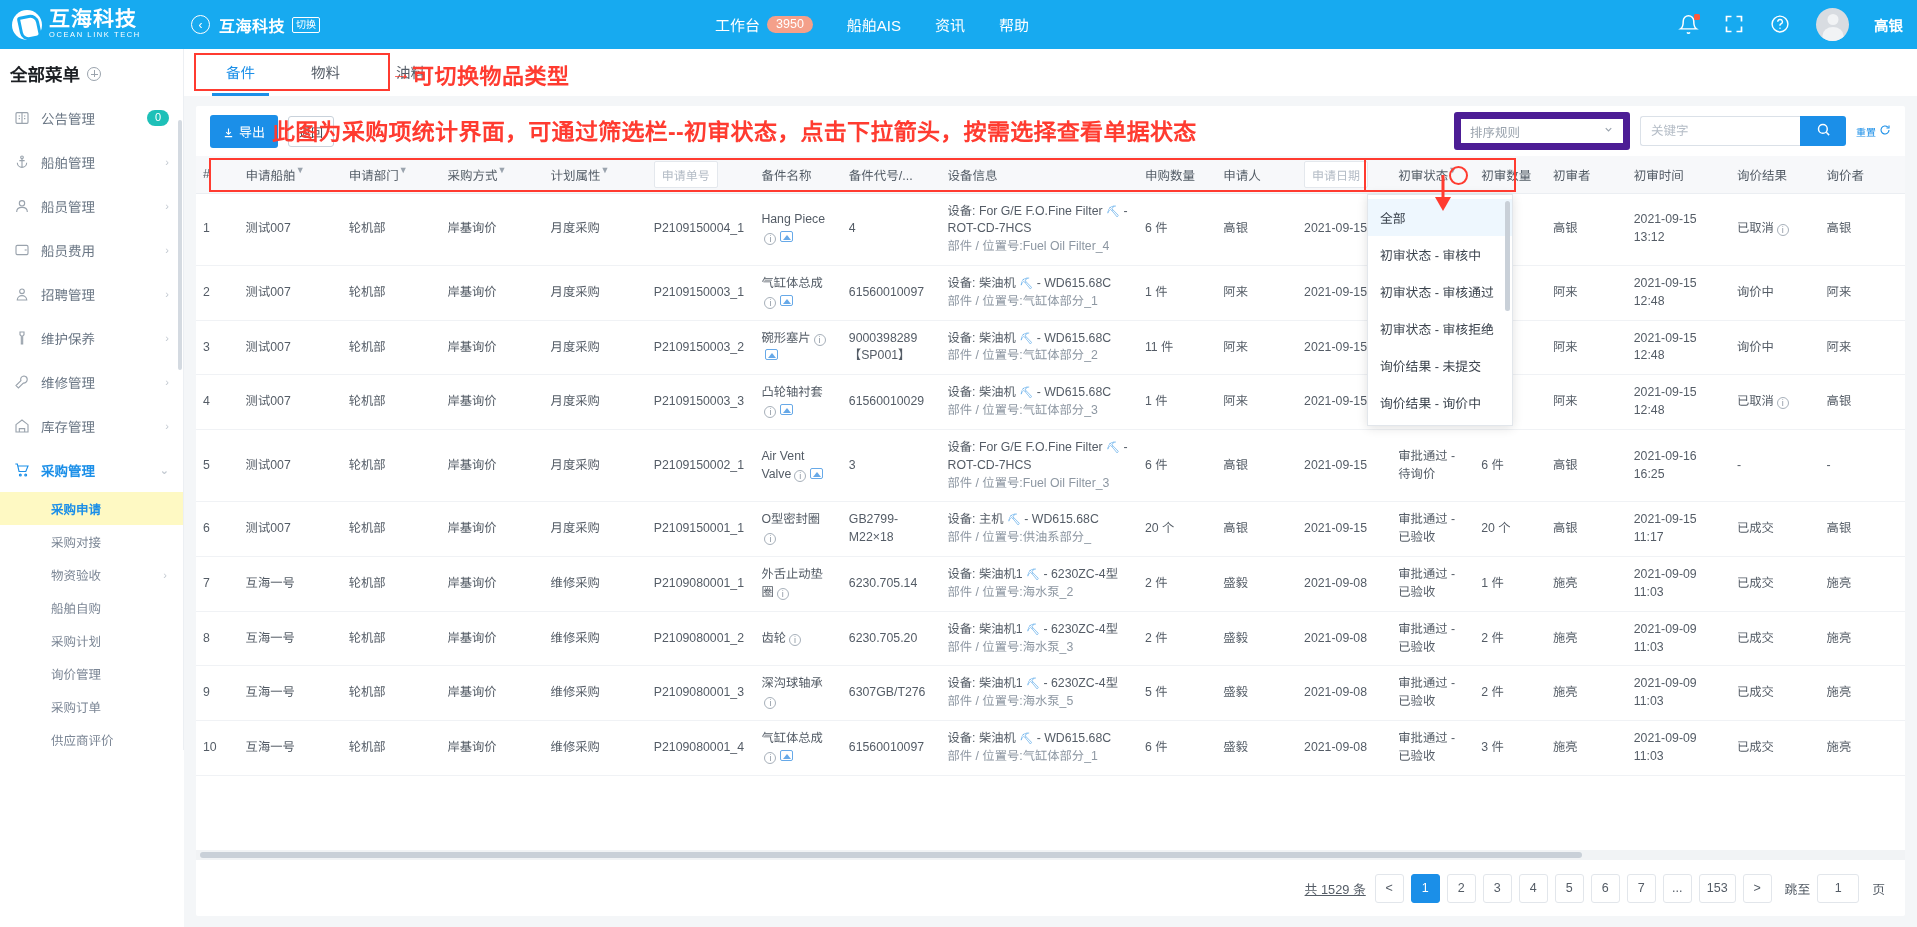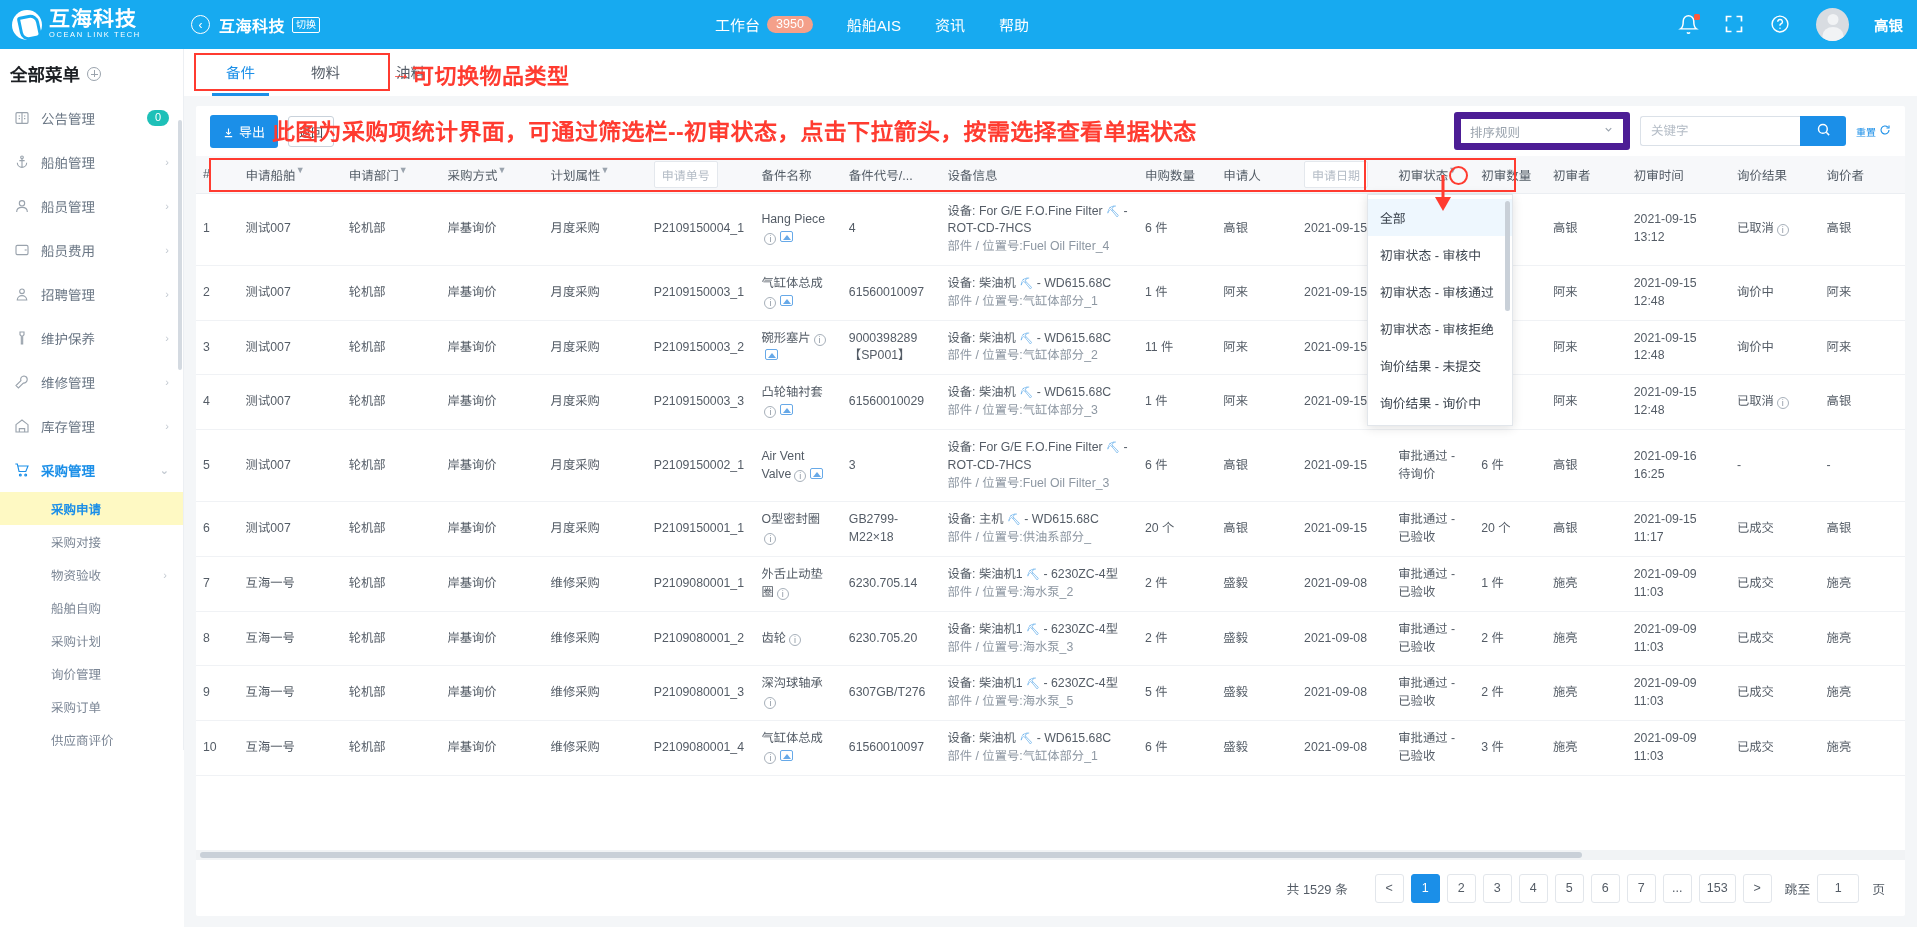--- a/index.html
+++ b/index.html
@@ -263,21 +263,21 @@
     position: absolute; left: 0; right: 0; bottom: 56px; height: 10px; background: #f1f3f5;
   }
   .hscroll-thumb {
     position: absolute; left: 4px; top: 2px; width: 1382px; height: 6px;
     background: #c9d0d8; border-radius: 3px; cursor: pointer;
   }
   .footer {
     position: absolute; left: 0; right: 0; bottom: 0; height: 56px;
     display: flex; align-items: center; justify-content: flex-end; padding-right: 20px; gap: 7px;
   }
-  .total-text { font-size: 12.8px; color: #545c66; margin-right: 20px; }
+  .total-text { font-size: 12.8px; color: #545c66; margin-right: 2px; text-decoration: underline; }
   .pg {
     min-width: 29px; height: 29px; border: 1px solid #e2e6eb; border-radius: 3px; background: #fff;
     font-size: 12.5px; color: #545c66; display: flex; align-items: center; justify-content: center;
     padding: 0 7px; cursor: pointer;
   }
   .pg.cur { background: #1b8fe8; border-color: #1b8fe8; color: #fff; }
   .jump-text { font-size: 12.8px; color: #545c66; margin-left: 6px; }
   .jump-input {
     width: 42px; height: 29px; border: 1px solid #e2e6eb; border-radius: 3px;
     text-align: center; font-size: 12.5px; color: #545c66; outline: none;

